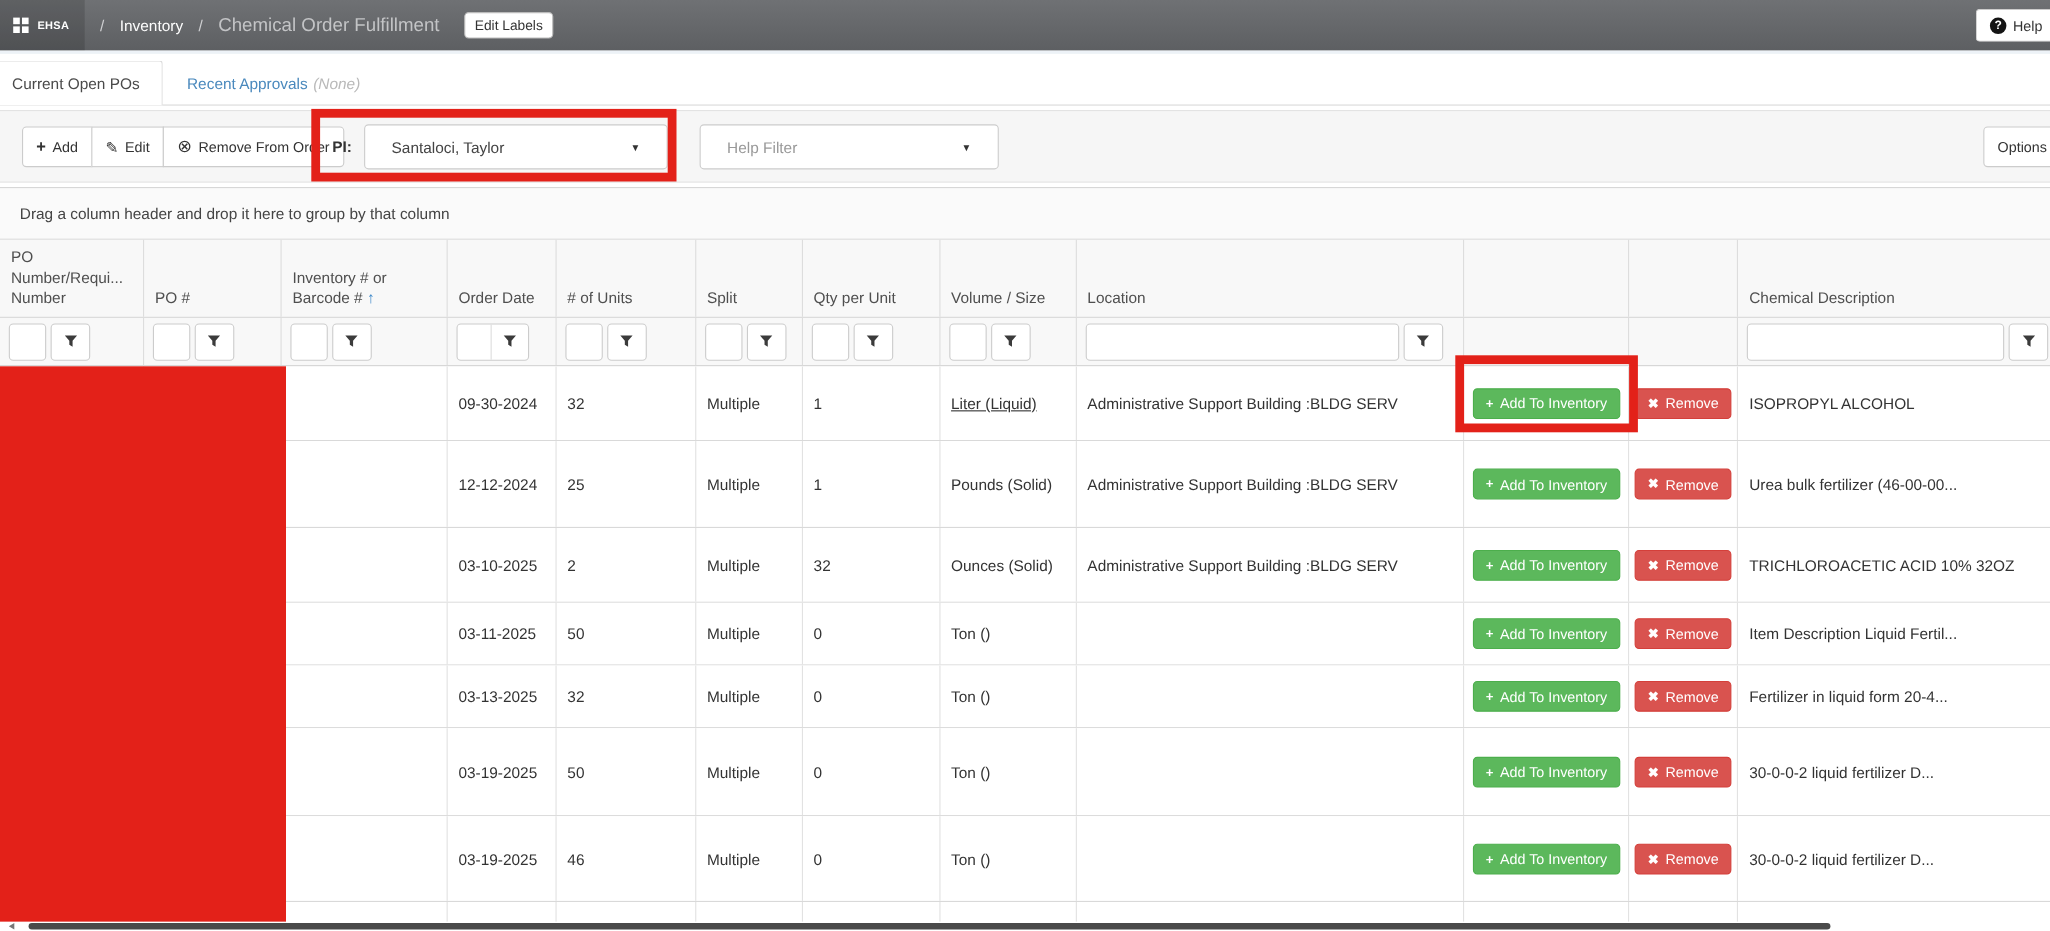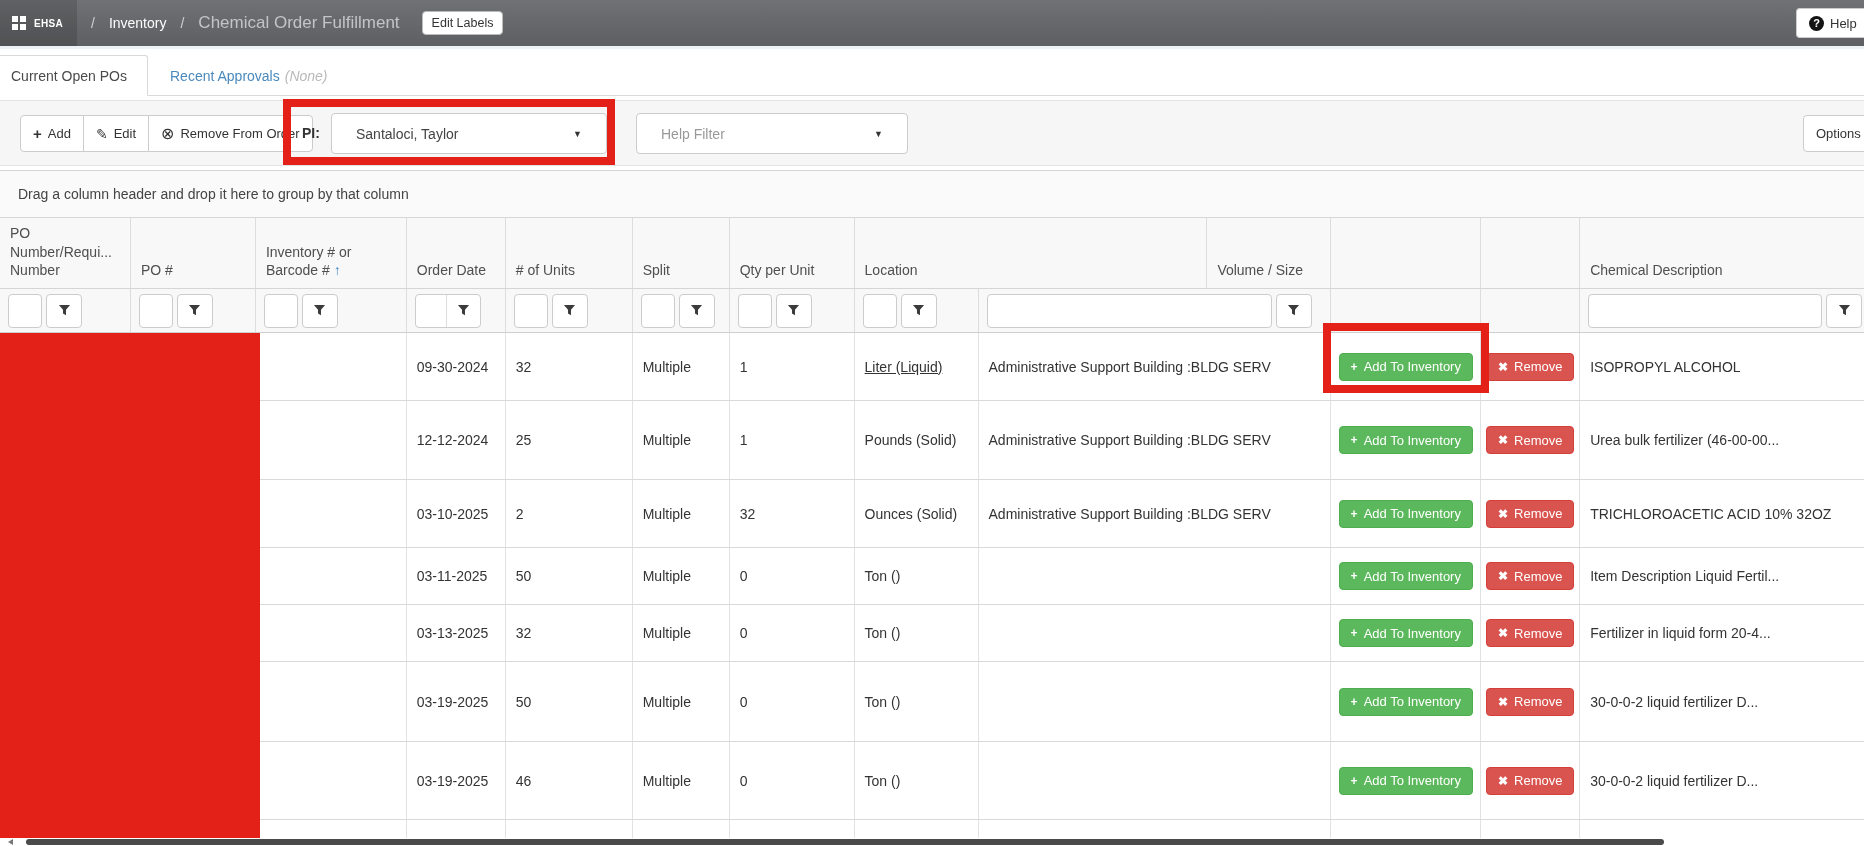--- a/index.html
+++ b/index.html
@@ -193,25 +193,25 @@
         </div>
         <div class="gh" style="width: 127px;">
           <span># of Units</span>
         </div>
         <div class="gh" style="width: 97px;">
           <span>Split</span>
         </div>
         <div class="gh" style="width: 125px;">
           <span>Qty per Unit</span>
         </div>
+        <div class="gh" style="width: 124px;">
+          <span>Volume / Size</span>
+        </div>
         <div class="gh" style="width: 353px;">
           <span>Location</span>
-        </div>
-        <div class="gh" style="width: 124px;">
-          <span>Volume / Size</span>
         </div>
         <div class="gh" style="width: 150px;"></div>
         <div class="gh" style="width: 99px;"></div>
         <div class="gh" style="width: 302px;">
           <span>Chemical Description</span>
         </div>
       </div>
     <div class="grid-filter">
         <div class="fc" style="width: 131px;">
           <input class="f-input f-input-sm" style="">

